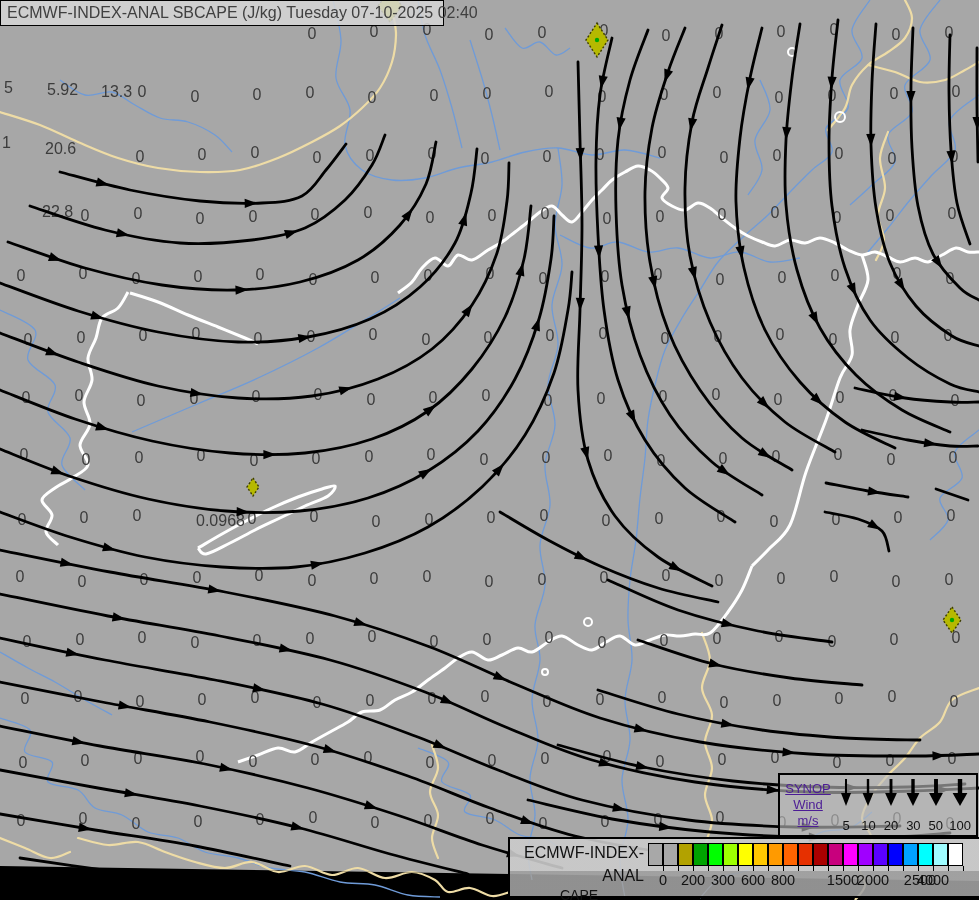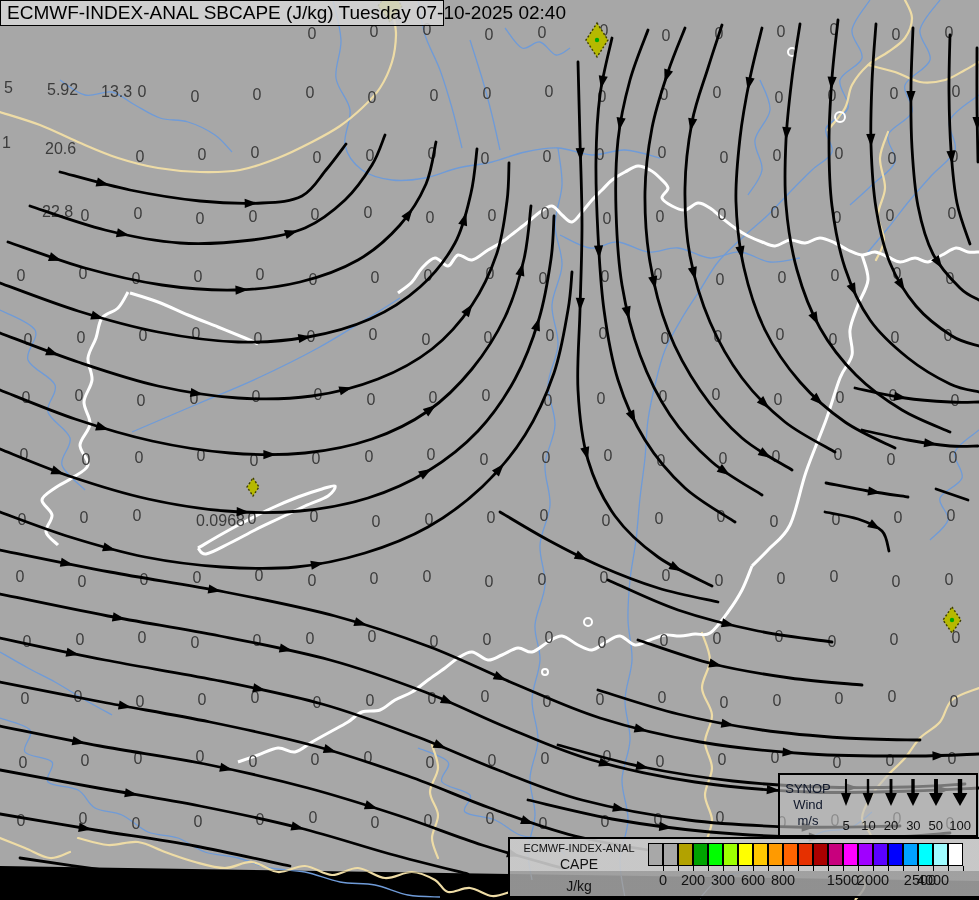--- a/index.html
+++ b/index.html
@@ -1,34 +1,34 @@
 <!DOCTYPE html>
 <html><head>
 <meta charset="utf-8">
 <style>
   html,body{margin:0;padding:0;background:#555;}
   .stage{position:relative;width:979px;height:900px;background:#a7a7a7;overflow:hidden;
          font-family:"Liberation Sans","DejaVu Sans",sans-serif;}
   #map{position:absolute;left:0;top:0;}
   .titlebox{position:absolute;left:0;top:0;width:430px;background:rgba(214,214,214,0.85);
             border:1px solid #000;padding:2px 6px 3px 6px;z-index:30;}
-  .titlebox div{font-size:19px;line-height:19.3px;color:#000000;white-space:nowrap;}
+  .titlebox div{font-size:16px;line-height:19.3px;color:#404040;white-space:nowrap;}
   .windlegend{position:absolute;left:778px;top:773px;width:192px;height:56px;
               background:rgba(190,190,190,0.62);border:2px solid #000;z-index:20;
               display:flex;align-items:stretch;padding:2px 2px;}
   .wl-left{width:52px;display:flex;flex-direction:column;justify-content:center;align-items:center;}
-  .wl-left div{font-size:13px;line-height:16px;color:#0f172a;}
+  .wl-left div{font-size:13px;line-height:16px;color:#4c1d95;text-decoration:underline;}
   .wl-right{flex:1;display:flex;justify-content:space-between;padding:0 3px;}
   .wl-col{display:flex;flex-direction:column;align-items:center;justify-content:space-between;}
   .wl-col .spd{font-size:13px;color:#111;margin-top:1px;}
   .capelegend{position:absolute;left:508px;top:837px;width:471px;height:57px;z-index:20;
               border:2px solid #000;border-right:none;
               background:linear-gradient(to bottom,rgba(203,203,203,0.90) 0 56%,rgba(160,160,160,0.90) 56% 100%);}
   .cl-left{position:absolute;left:4px;top:2px;width:130px;text-align:center;color:#111;}
-  .cl-src{font-size:11px;line-height:15px;}
+  .cl-src{font-size:16px;line-height:23px;text-align:right;}
   .cl-par{font-size:14px;line-height:16px;}
   .cl-units{font-size:14px;line-height:16px;margin-top:6px;}
   .cape-cell{position:absolute;top:4px;width:15px;height:23px;border:1px solid #000;box-sizing:border-box;}
   .cape-tick{position:absolute;top:27px;width:1px;height:5px;background:#000;}
   .cape-lab{position:absolute;top:33px;transform:translateX(-50%);font-size:14.5px;color:#111;white-space:nowrap;}
 </style>
 </head>
 <body>
 
 <div class="stage">

